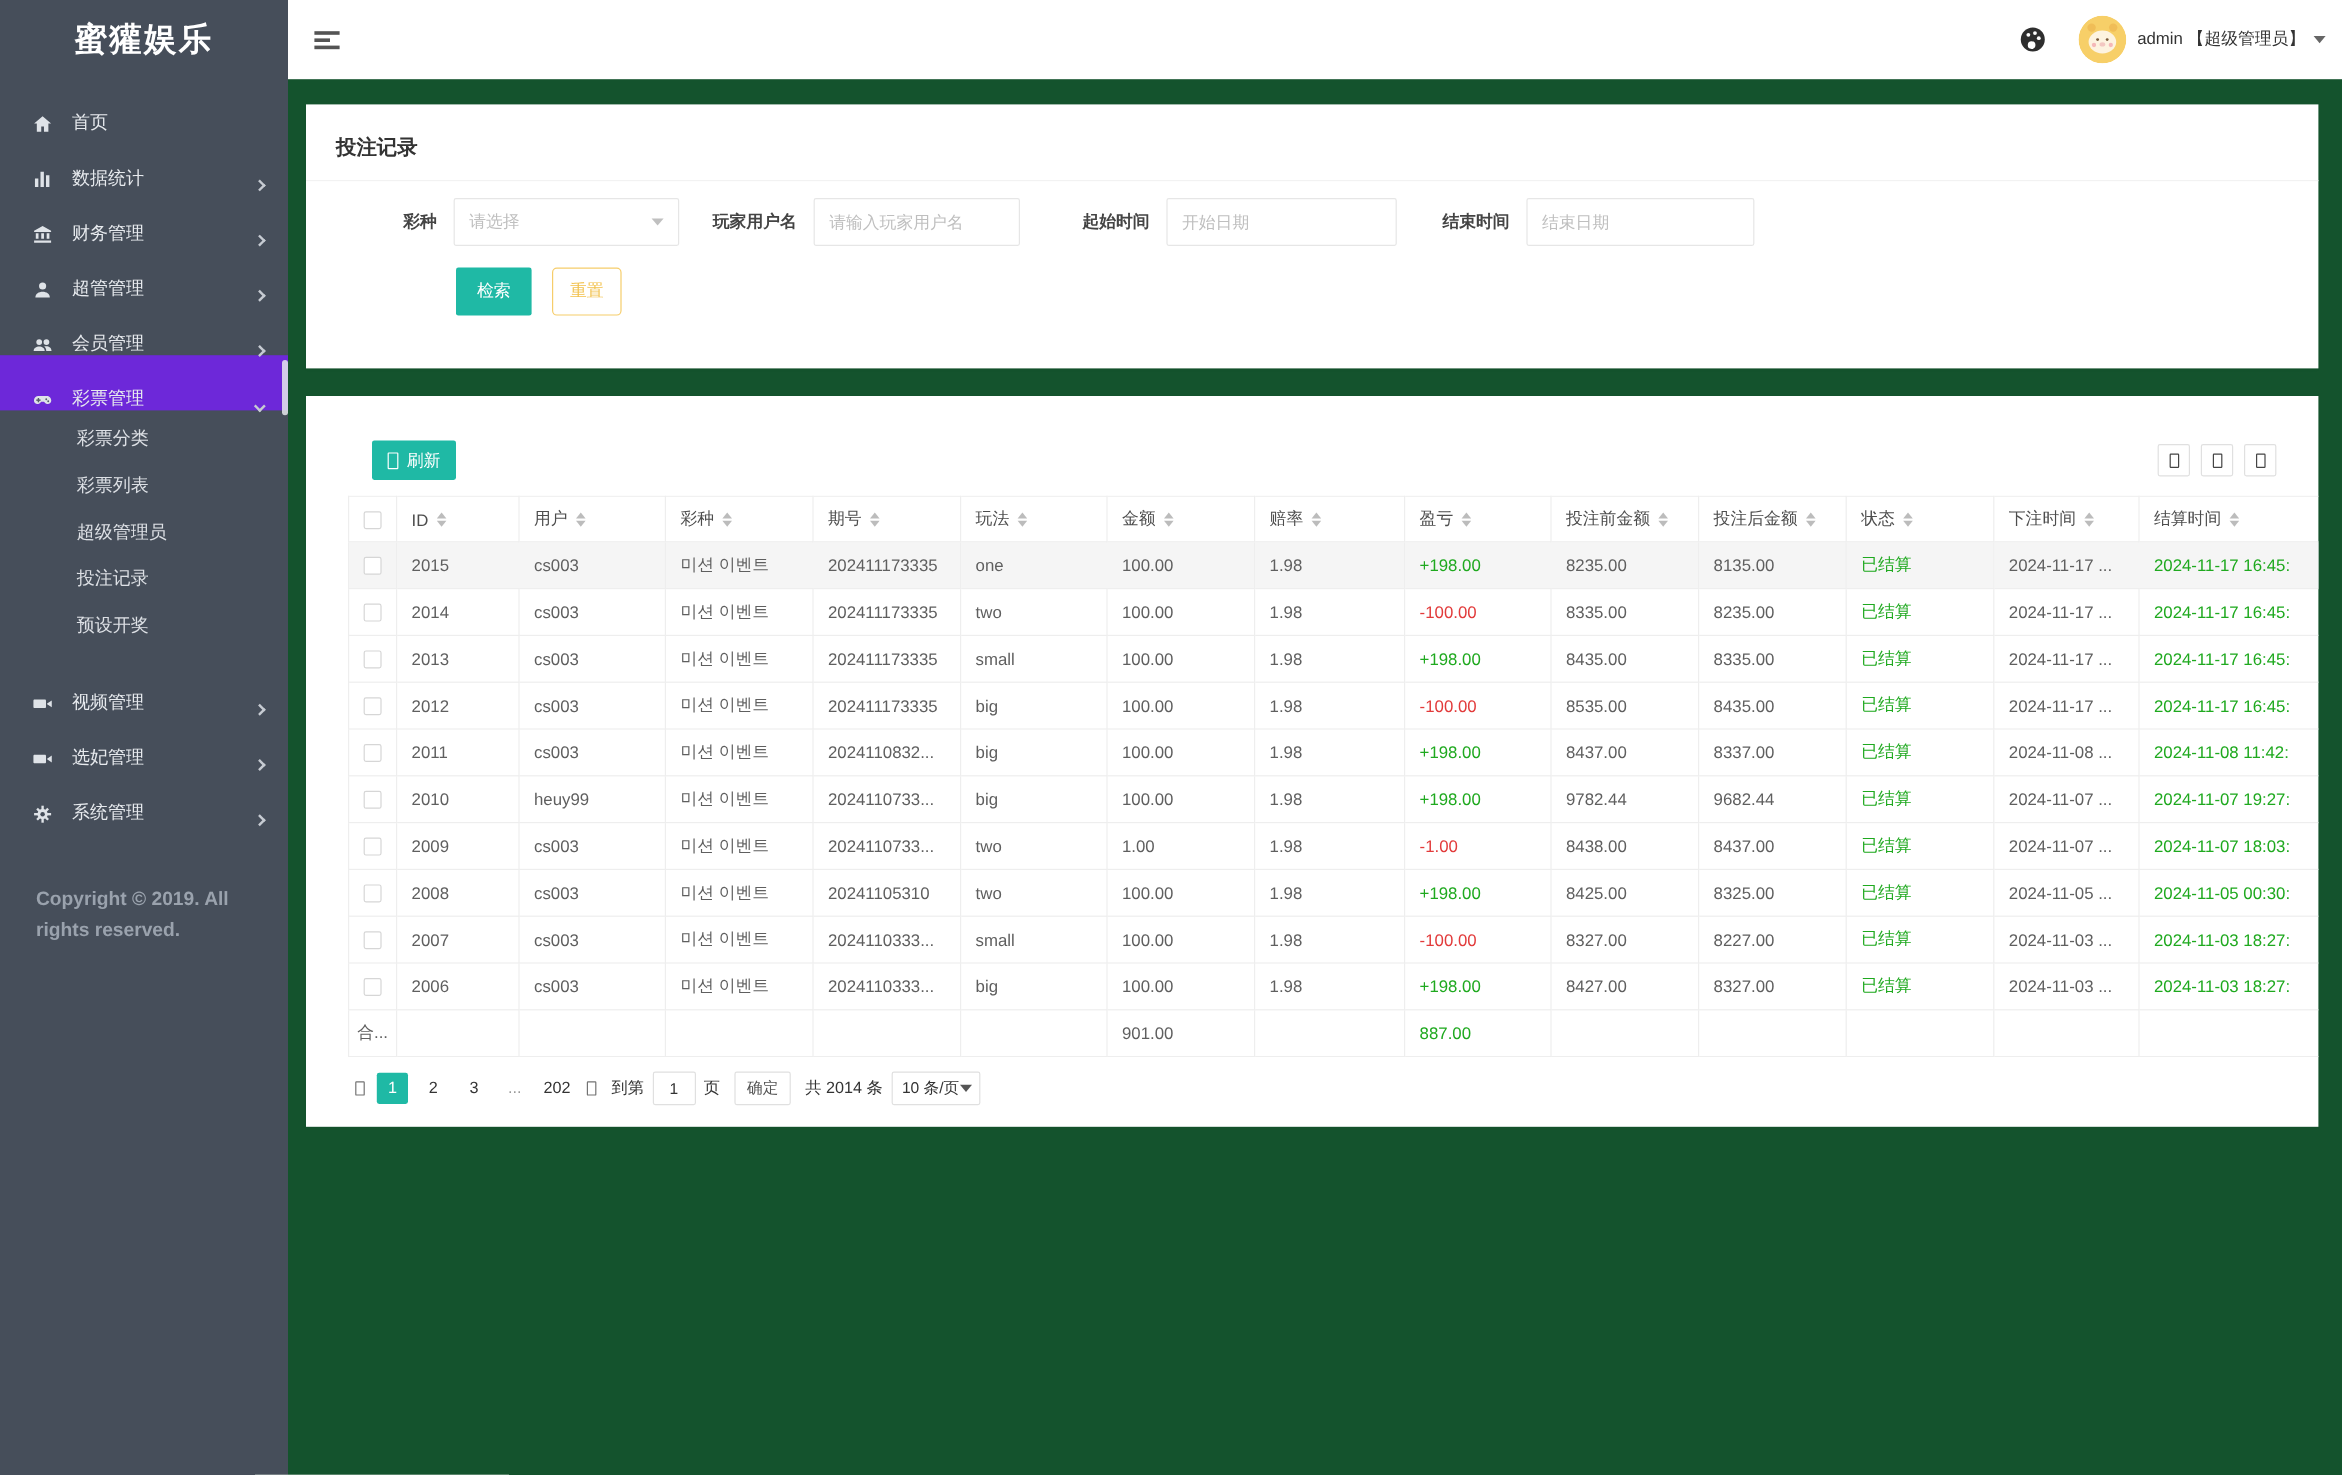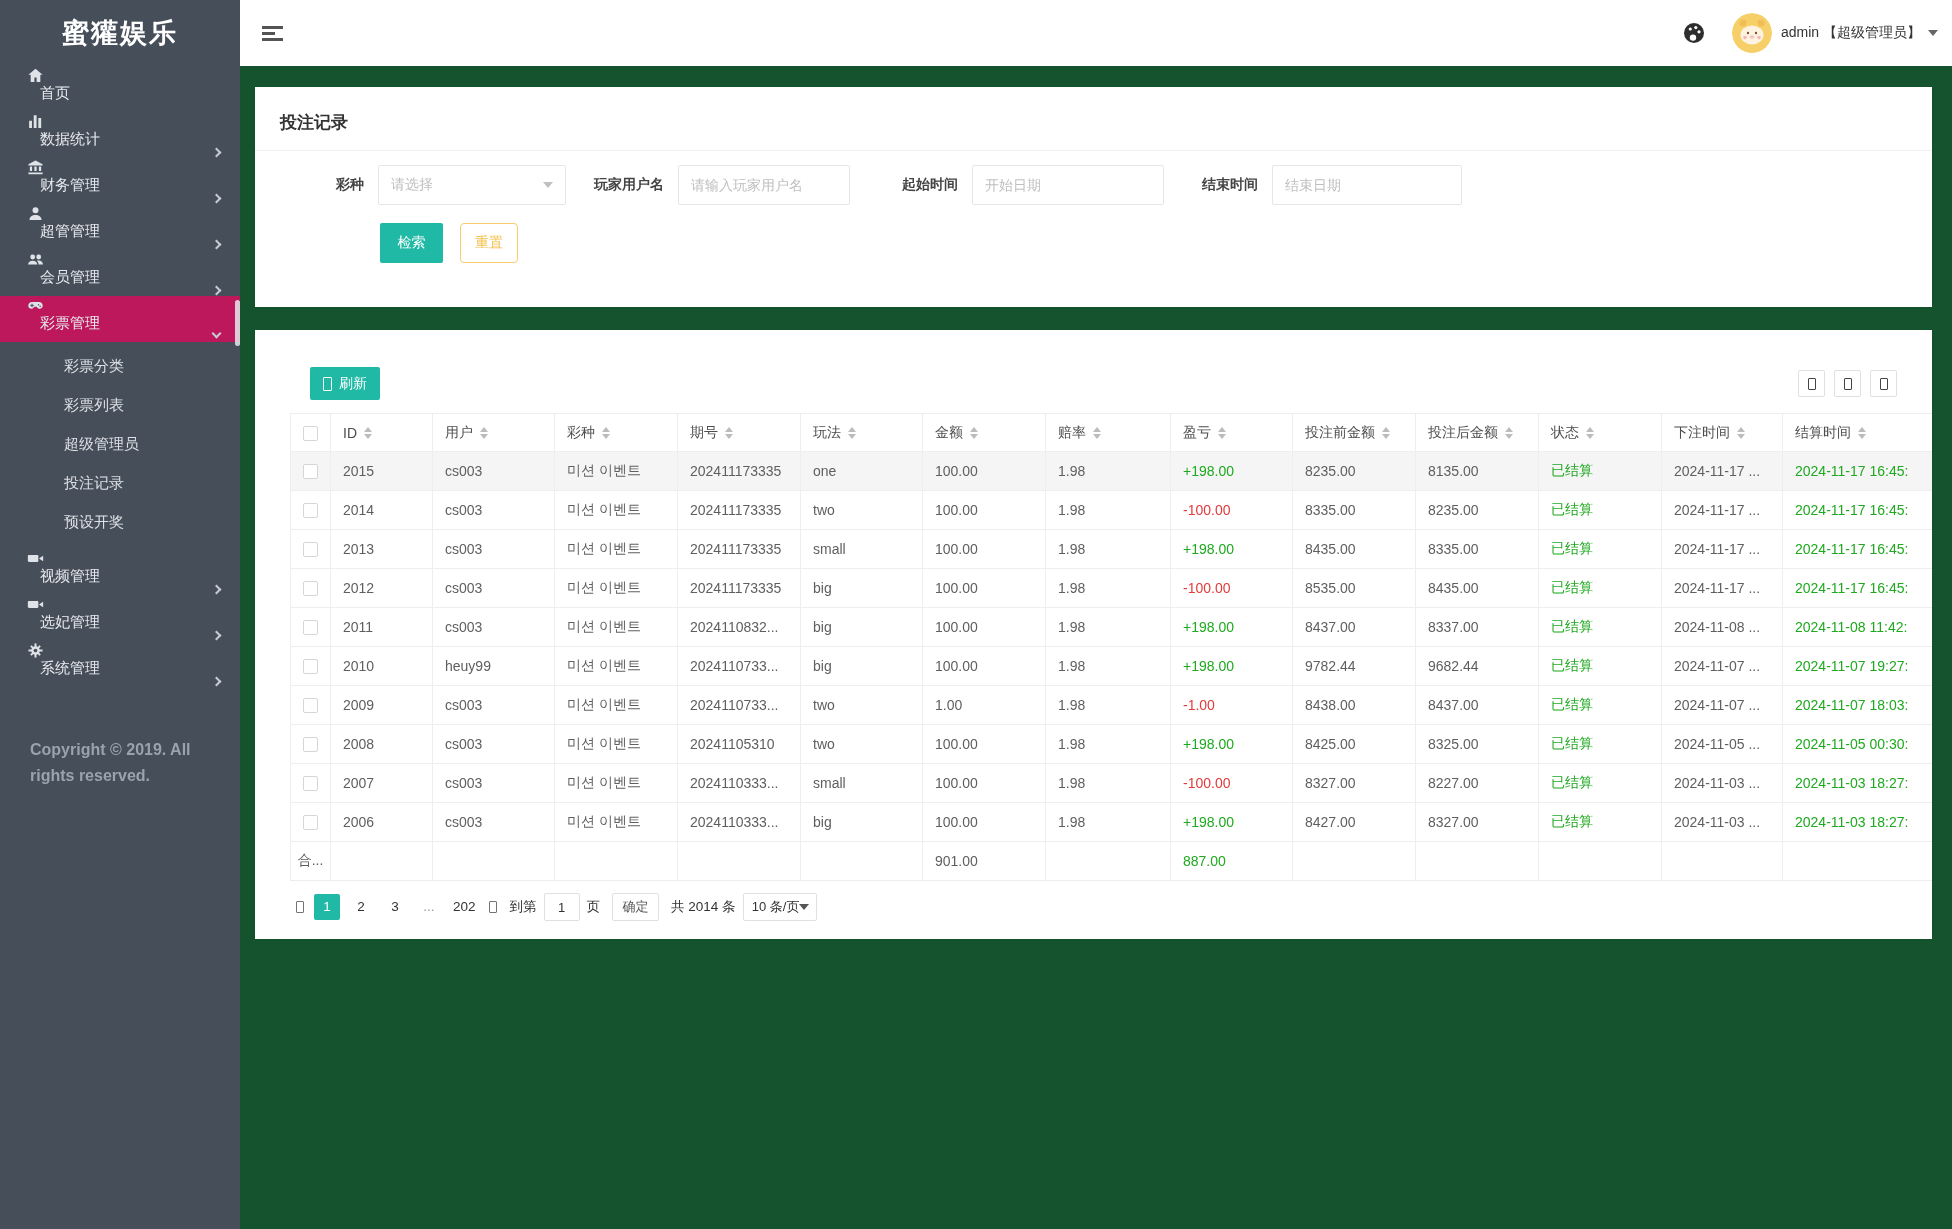--- a/index.html
+++ b/index.html
@@ -3,22 +3,22 @@
 <meta charset="utf-8">
 <style>
   * { box-sizing: border-box; margin: 0; padding: 0; }
   html,body { width:1952px; height:1229px; overflow:hidden; }
   body { font-family:"Liberation Sans","DejaVu Sans",sans-serif; font-size:14px; color:#333; background:#f2f2f2; }
   .app { display:flex; width:1952px; height:1229px; }
 
   
   .sidebar { position:relative; flex:0 0 240px; background:#464e5a; color:#e3e6ea; overflow:hidden; }
   .logo { height:66px; line-height:66px; text-align:center; font-size:27px; font-weight:bold; color:#fff; letter-spacing:2px; }
-  .mi { height:46px; display:flex; align-items:flex-start; padding:0 20px 0 25px; cursor:pointer;flex-direction:column; }
-  .mi.active { background:#be185d; }
+  .mi { height:46px; display:flex; align-items:flex-end; padding:0 20px 0 25px; cursor:pointer; }
+  .mi.active { background:#6d28d9; }
   .mi .ic { width:20px; height:18px; display:flex; align-items:center; justify-content:center; }
   .mi .ic svg { width:17px; height:17px; fill:#dfe3e8; }
   .mi .lbl { margin-left:15px; font-size:15px; color:#e7eaee; }
   .chev { width:7px; height:7px; border-right:2px solid #c6cbd2; border-bottom:2px solid #c6cbd2; margin-left:auto; }
   .chev.r { transform:rotate(-45deg); }
   .chev.d { transform:rotate(45deg); margin-top:-3px; }
   .submenu { padding:4px 0 8px 0; }
   .smi { height:39px; line-height:39px; padding-left:64px; font-size:15px; color:#dde0e5; cursor:pointer; }
   .copyright { margin:50px 28px 0 30px; font-size:16px; line-height:1.6; color:#9fa0a8; color:#9aa2ad;font-weight:bold; }
   .scroll-thumb { position:absolute; right:0; top:300px; width:5px; height:46px; background:#e6e9ec; border-radius:3px; opacity:.85; }
@@ -80,21 +80,21 @@
 
   
   .pager { display:flex; align-items:center; margin:12px 0 0 35px; font-size:13.5px; color:#333; }
   .pg-arrow { color:#737373; padding:0 6px; cursor:pointer; display:flex; align-items:center; }
   .pg { min-width:26px; height:26px; line-height:26px; text-align:center; margin:0 4px; cursor:pointer; padding:0 3px; }
   .pg.active { background:#1fb9a5; color:#fff; border-radius:2px; cursor:default; }
   .pg.dots { color:#999; cursor:default; }
   .pg-label { margin:0 7px; color:#333; }
   .pg-input { width:36px; height:28px; border:1px solid #e0e0e0; border-radius:2px; text-align:center; font-size:13px; color:#333; outline:none; font-family:inherit; }
   .pg-confirm { width:47px; height:28px; margin:0 5px; background:#fff; border:1px solid #e0e0e0; border-radius:2px; font-size:13px; color:#555; cursor:pointer; font-family:inherit; }
-  .pselect { width:74px; height:28px; border:1px solid #e0e0e0; border-radius:2px; display:flex; align-items:center; justify-content:center; padding:0 6px 0 8px; font-size:13px; color:#333; cursor:pointer; background:#fff; }
+  .pselect { width:74px; height:28px; border:1px solid #e0e0e0; border-radius:2px; display:flex; align-items:center; justify-content:space-between; padding:0 6px 0 8px; font-size:13px; color:#333; cursor:pointer; background:#fff; }
   .pselect .dcaret { border-top-color:#555; }
 </style>
 </head>
 <body>
 
 <div class="app">
 
   <aside class="sidebar">
     <div class="logo">蜜獾娱乐</div>
 

